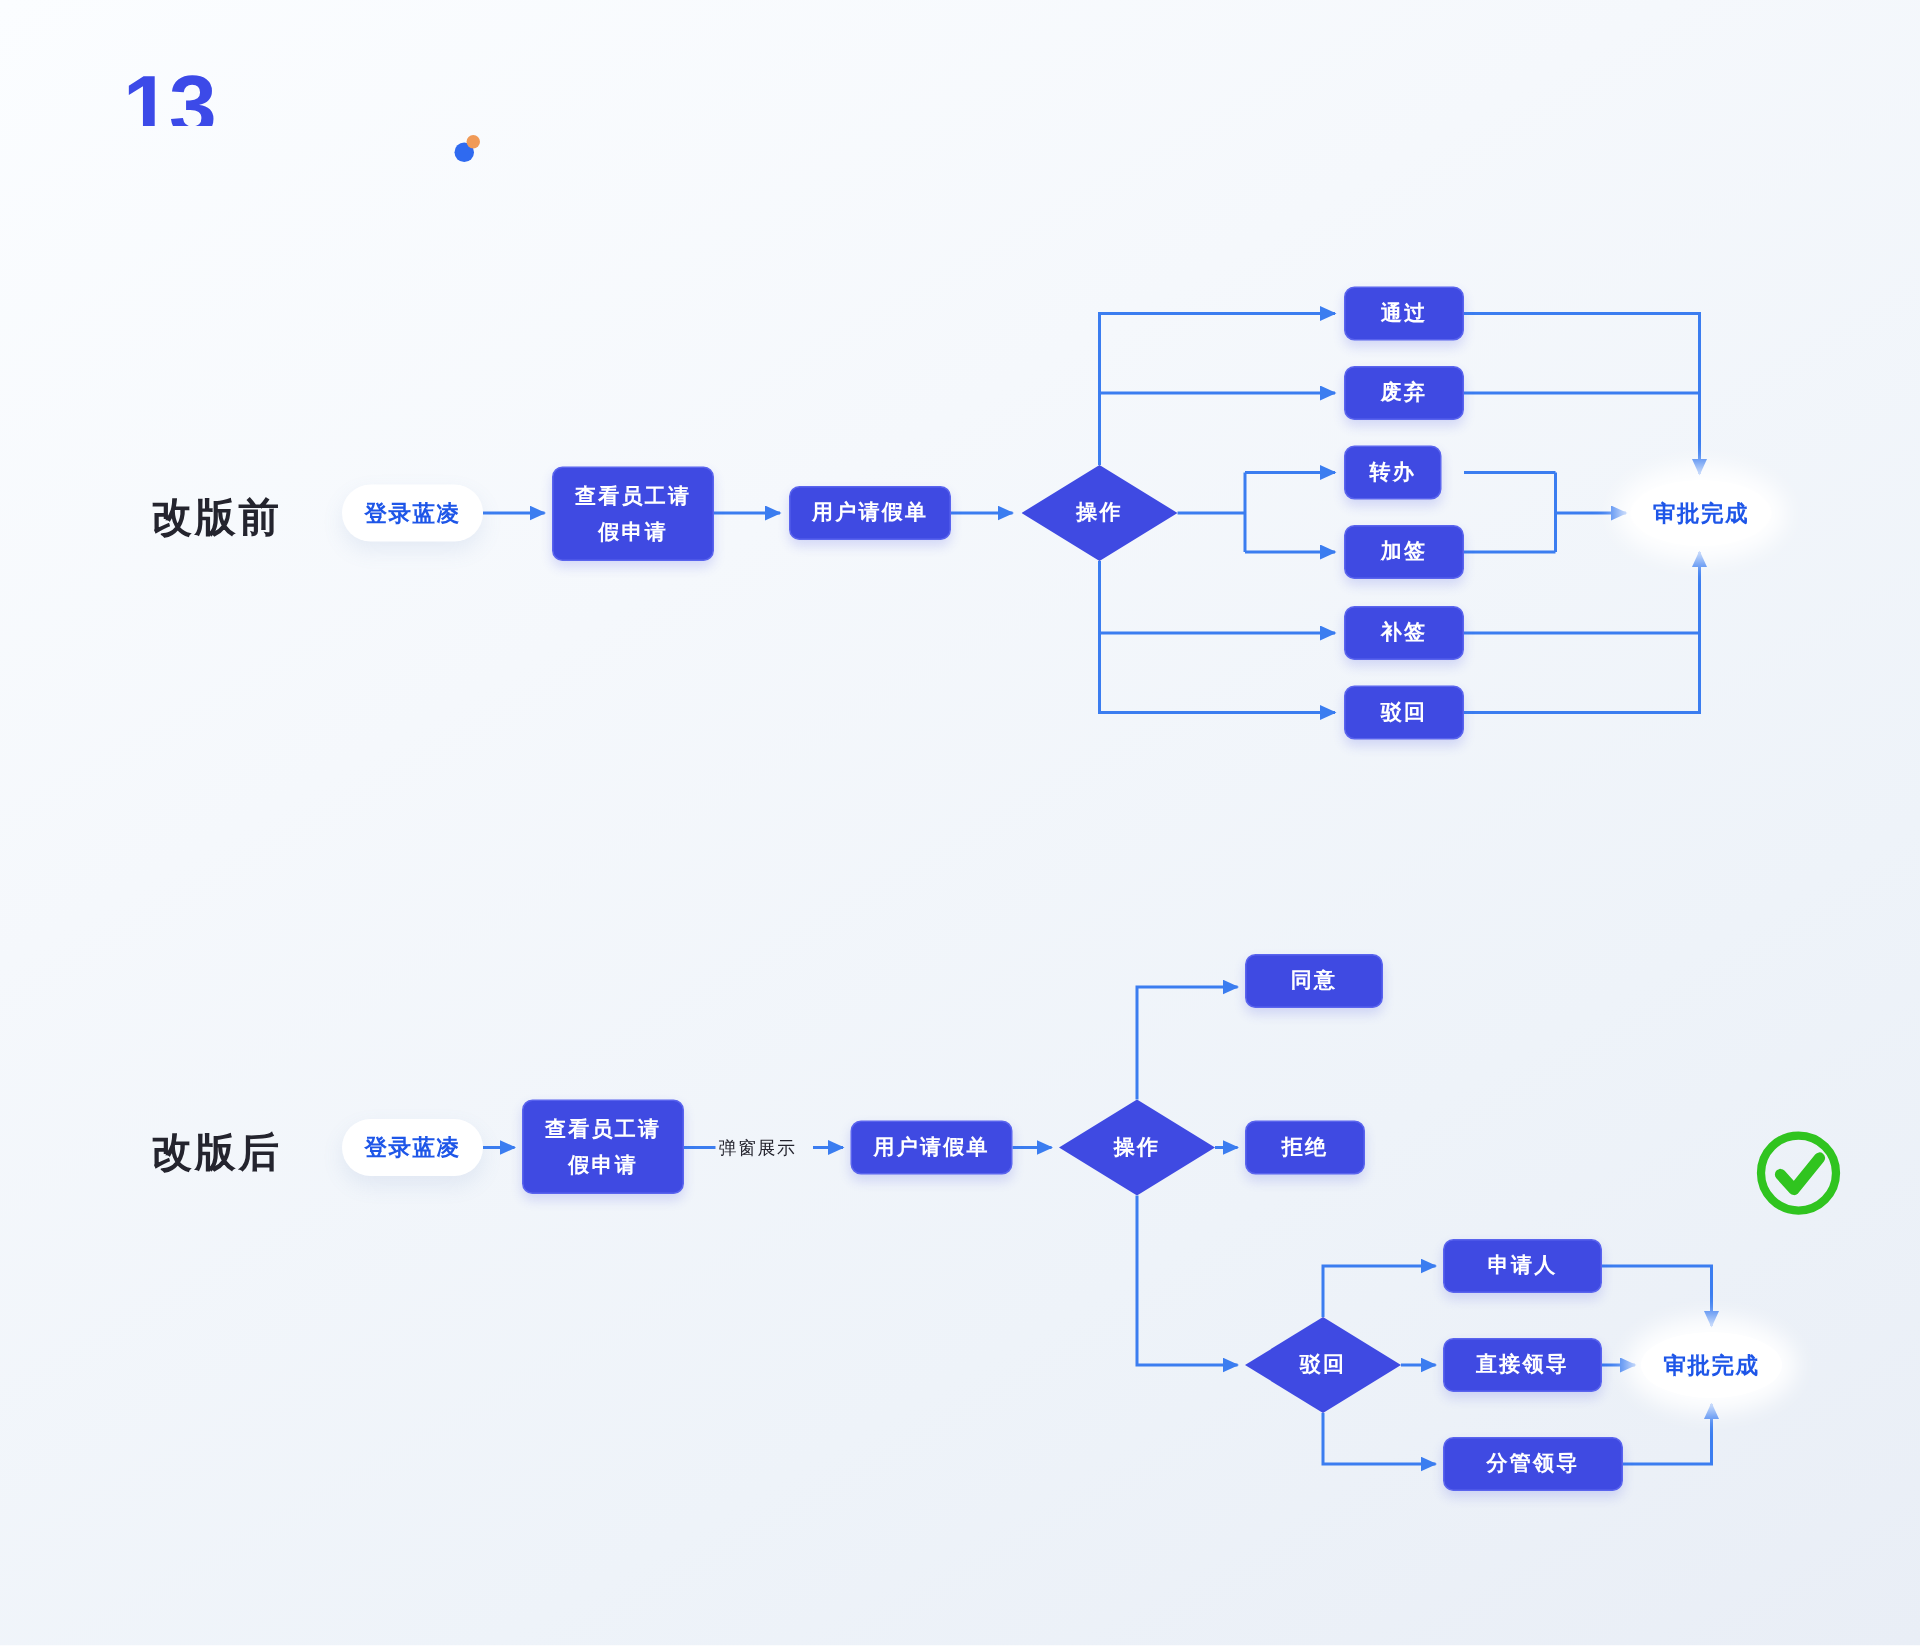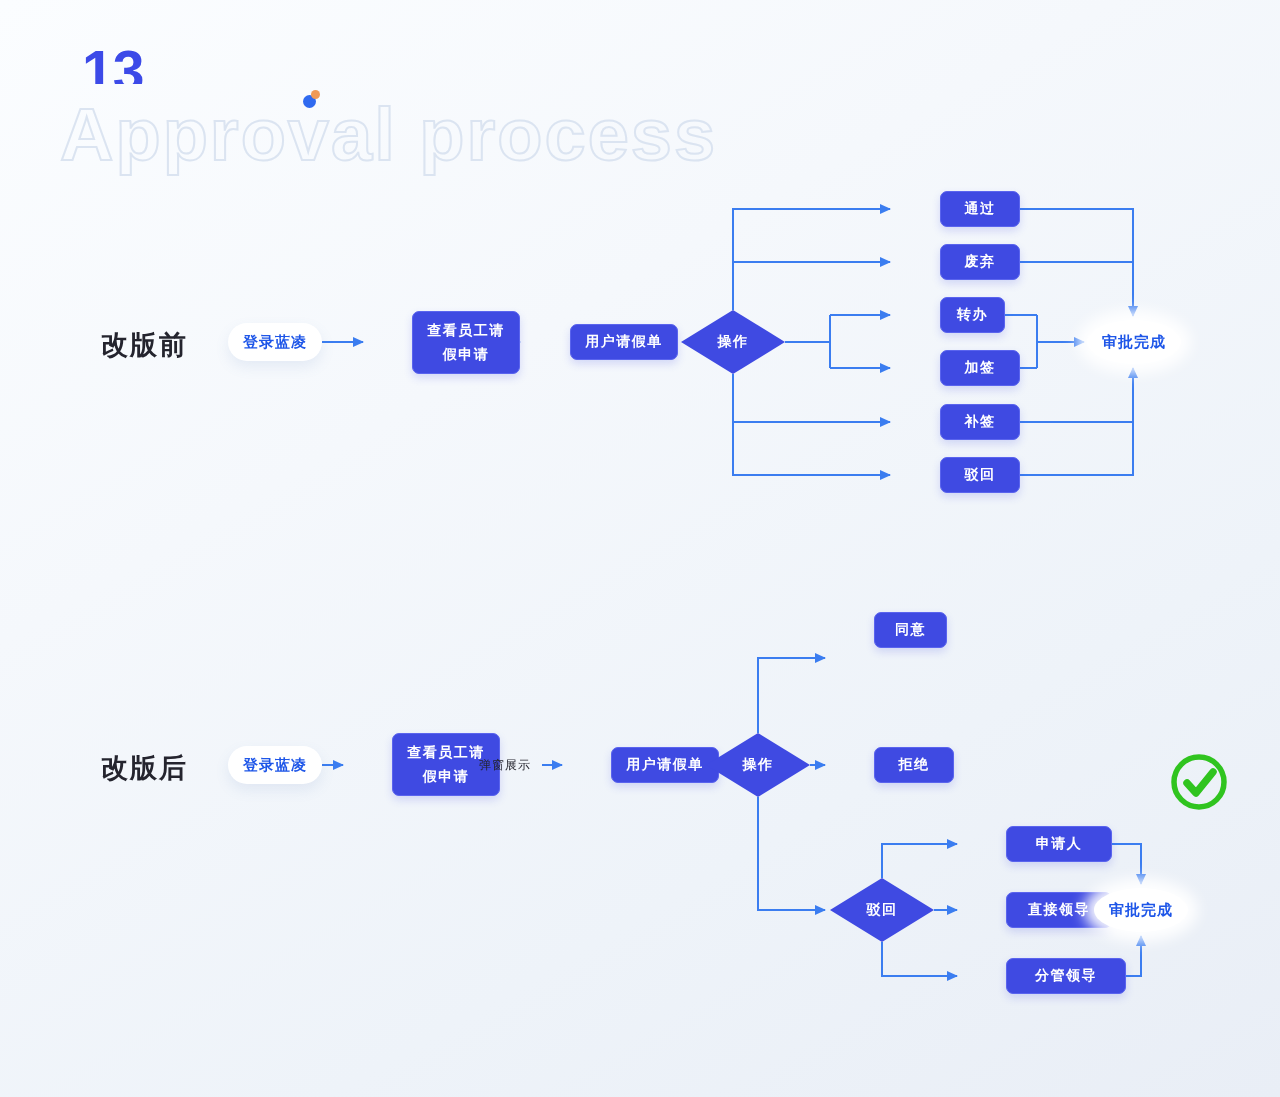--- a/index.html
+++ b/index.html
@@ -48,21 +48,21 @@
     position:absolute;z-index:2;background:#ffffff;border-radius:50%;
     box-shadow:0 0 14px 10px rgba(255,255,255,0.92);
     display:flex;align-items:center;justify-content:center;
     font-size:15px;font-weight:700;color:#1e56e8;letter-spacing:1px;
   }
   .node{
     position:absolute;z-index:2;background:#3f4ae2;border:1px solid #5a64ee;border-radius:7px;
     box-shadow:0 4px 8px rgba(63,74,226,0.18);
     display:flex;align-items:center;justify-content:center;text-align:center;
     font-size:14px;font-weight:700;color:#ffffff;letter-spacing:1.5px;
-    white-space:pre-line;line-height:1.65;box-sizing:border-box;margin-left:44px;
+    white-space:pre-line;line-height:1.65;box-sizing:border-box;
   }
   .diamond{
     position:absolute;z-index:2;background:#3f4ae2;
     clip-path:polygon(50% 0,100% 50%,50% 100%,0 50%);
     display:flex;align-items:center;justify-content:center;
     font-size:14px;font-weight:700;color:#ffffff;letter-spacing:1.5px;
   }
   .edge-label{
     position:absolute;z-index:2;font-size:12px;font-weight:400;color:#24242e;letter-spacing:1px;
   }
@@ -114,21 +114,20 @@
       <path d="M882,942 V976 H957" marker-end="url(#arr)"></path>
       <path d="M1068,844 H1141 V884" marker-end="url(#arr)"></path>
       <path d="M1068,910 H1090" marker-end="url(#arr)"></path>
       <path d="M1068,976 H1141 V936" marker-end="url(#arr)"></path>
     </g>
   </svg>
 
   <div class="slide-number-clip">
     <span>13</span>
   </div>
-  <div class="watermark">Approval process</div>
   <div class="title-dot-blue"></div>
   <div class="title-dot-orange"></div>
 
   <div class="flow-label" style="left:88px;top:327px;">改版前</div>
   <div class="pill" style="left:228px;top:323px;width:94px;height:38px;">登录蓝凌</div>
   <div class="node" style="left:368px;top:311px;width:108px;height:63px;">查看员工请
 假申请</div>
   <div class="node" style="left:526px;top:324px;width:108px;height:36px;">用户请假单</div>
   <div class="diamond" style="left:681px;top:310px;width:104px;height:64px;">操作</div>
   <div class="node" style="left:896px;top:191px;width:80px;height:36px;">通过</div>
@@ -139,21 +138,21 @@
   <div class="node" style="left:896px;top:457px;width:80px;height:36px;">驳回</div>
   <div class="end-pill" style="left:1087px;top:320px;width:94px;height:44px;">审批完成</div>
 
   <div class="flow-label" style="left:88px;top:750px;">改版后</div>
   <div class="pill" style="left:228px;top:746px;width:94px;height:38px;">登录蓝凌</div>
   <div class="node" style="left:348px;top:733px;width:108px;height:63px;">查看员工请
 假申请</div>
   <div class="edge-label" style="left:479px;top:757px;">弹窗展示</div>
   <div class="node" style="left:567px;top:747px;width:108px;height:36px;">用户请假单</div>
   <div class="diamond" style="left:706px;top:733px;width:104px;height:64px;">操作</div>
-  <div class="node" style="left:830px;top:612px;width:73px;height:36px;">同意</div>
+  <div class="node" style="left:830px;top:636px;width:92px;height:36px;">同意</div>
   <div class="node" style="left:830px;top:747px;width:80px;height:36px;">拒绝</div>
   <div class="diamond" style="left:830px;top:878px;width:104px;height:64px;">驳回</div>
   <div class="node" style="left:962px;top:826px;width:106px;height:36px;">申请人</div>
   <div class="node" style="left:962px;top:892px;width:106px;height:36px;">直接领导</div>
   <div class="node" style="left:962px;top:958px;width:120px;height:36px;">分管领导</div>
   <div class="end-pill" style="left:1094px;top:888px;width:94px;height:44px;">审批完成</div>
 
   <svg class="check-icon" style="left:1168px;top:751px;" width="62" height="62" viewBox="0 0 62 62">
     <circle cx="31" cy="31" r="25" fill="none" stroke="#30c41f" stroke-width="5.5"></circle>
     <path d="M19,32 L28,42 L45,21" fill="none" stroke="#30c41f" stroke-width="7.5" stroke-linecap="round" stroke-linejoin="round"></path>

